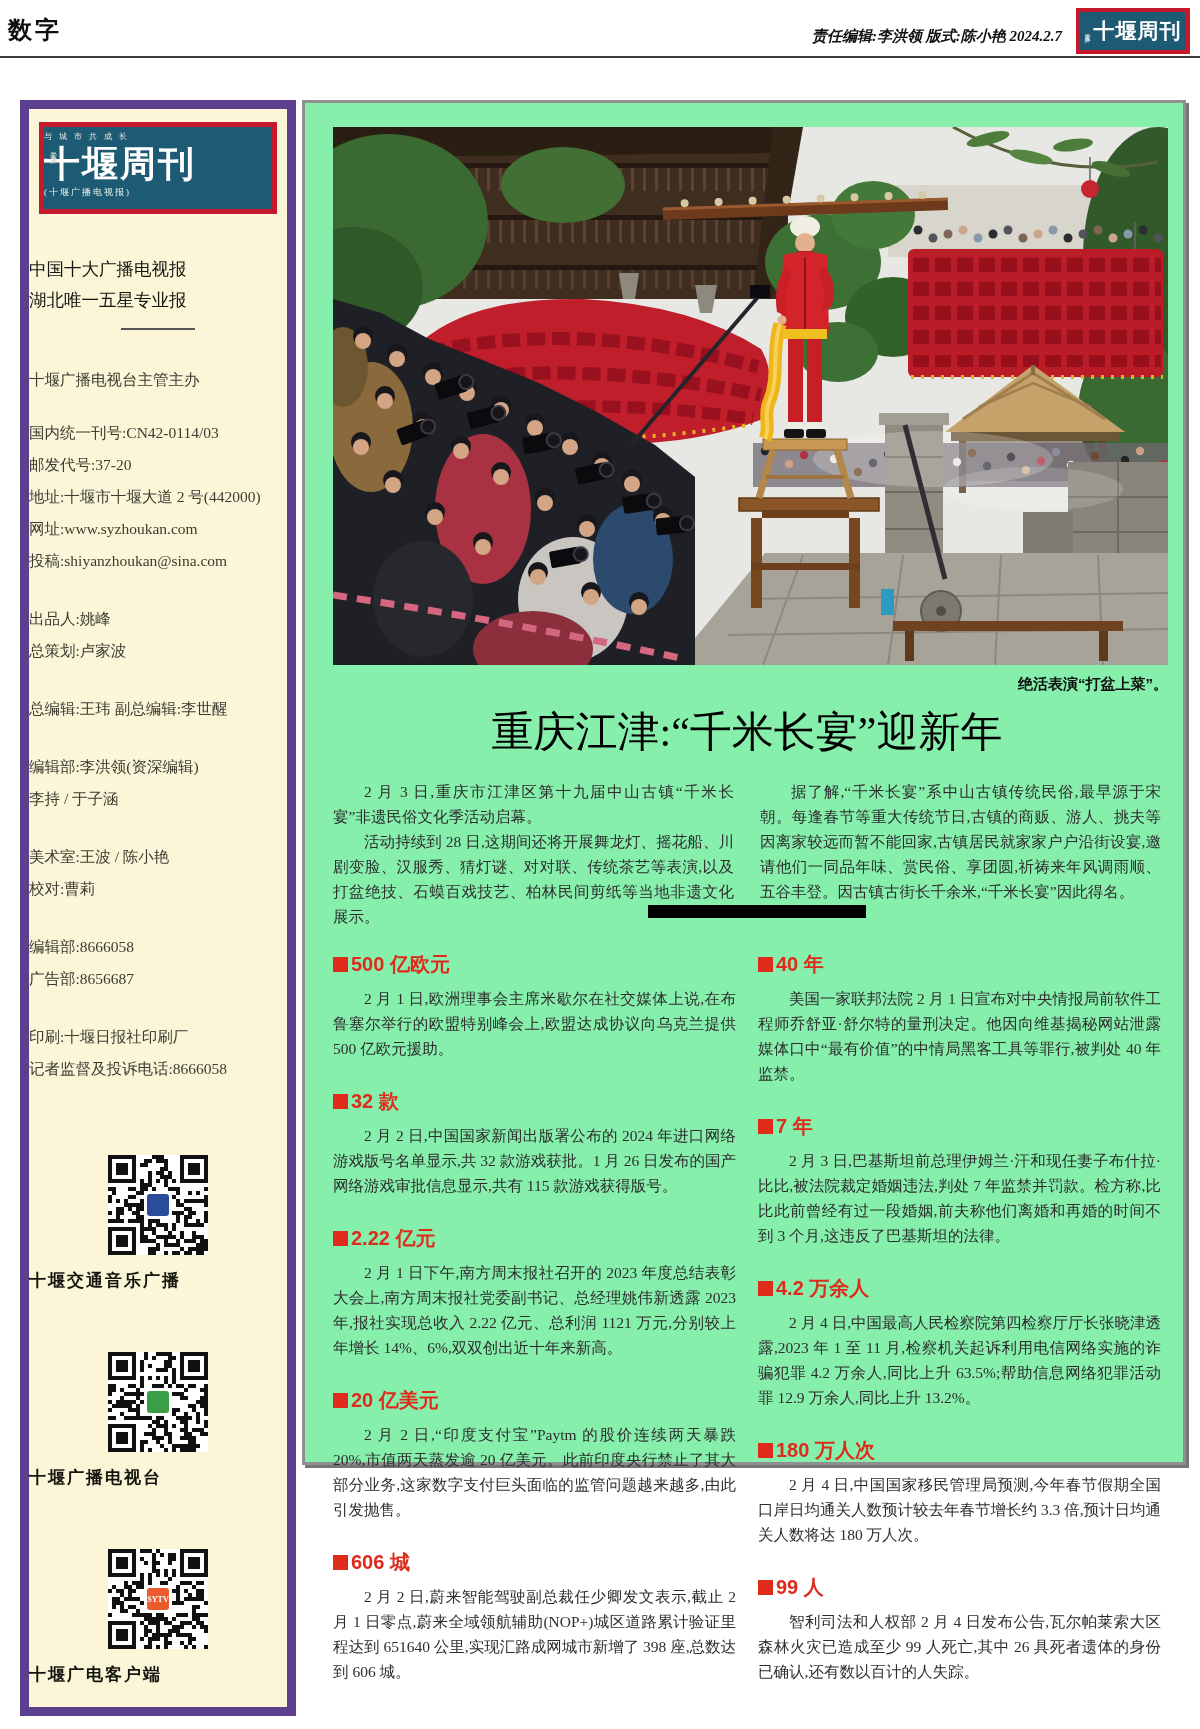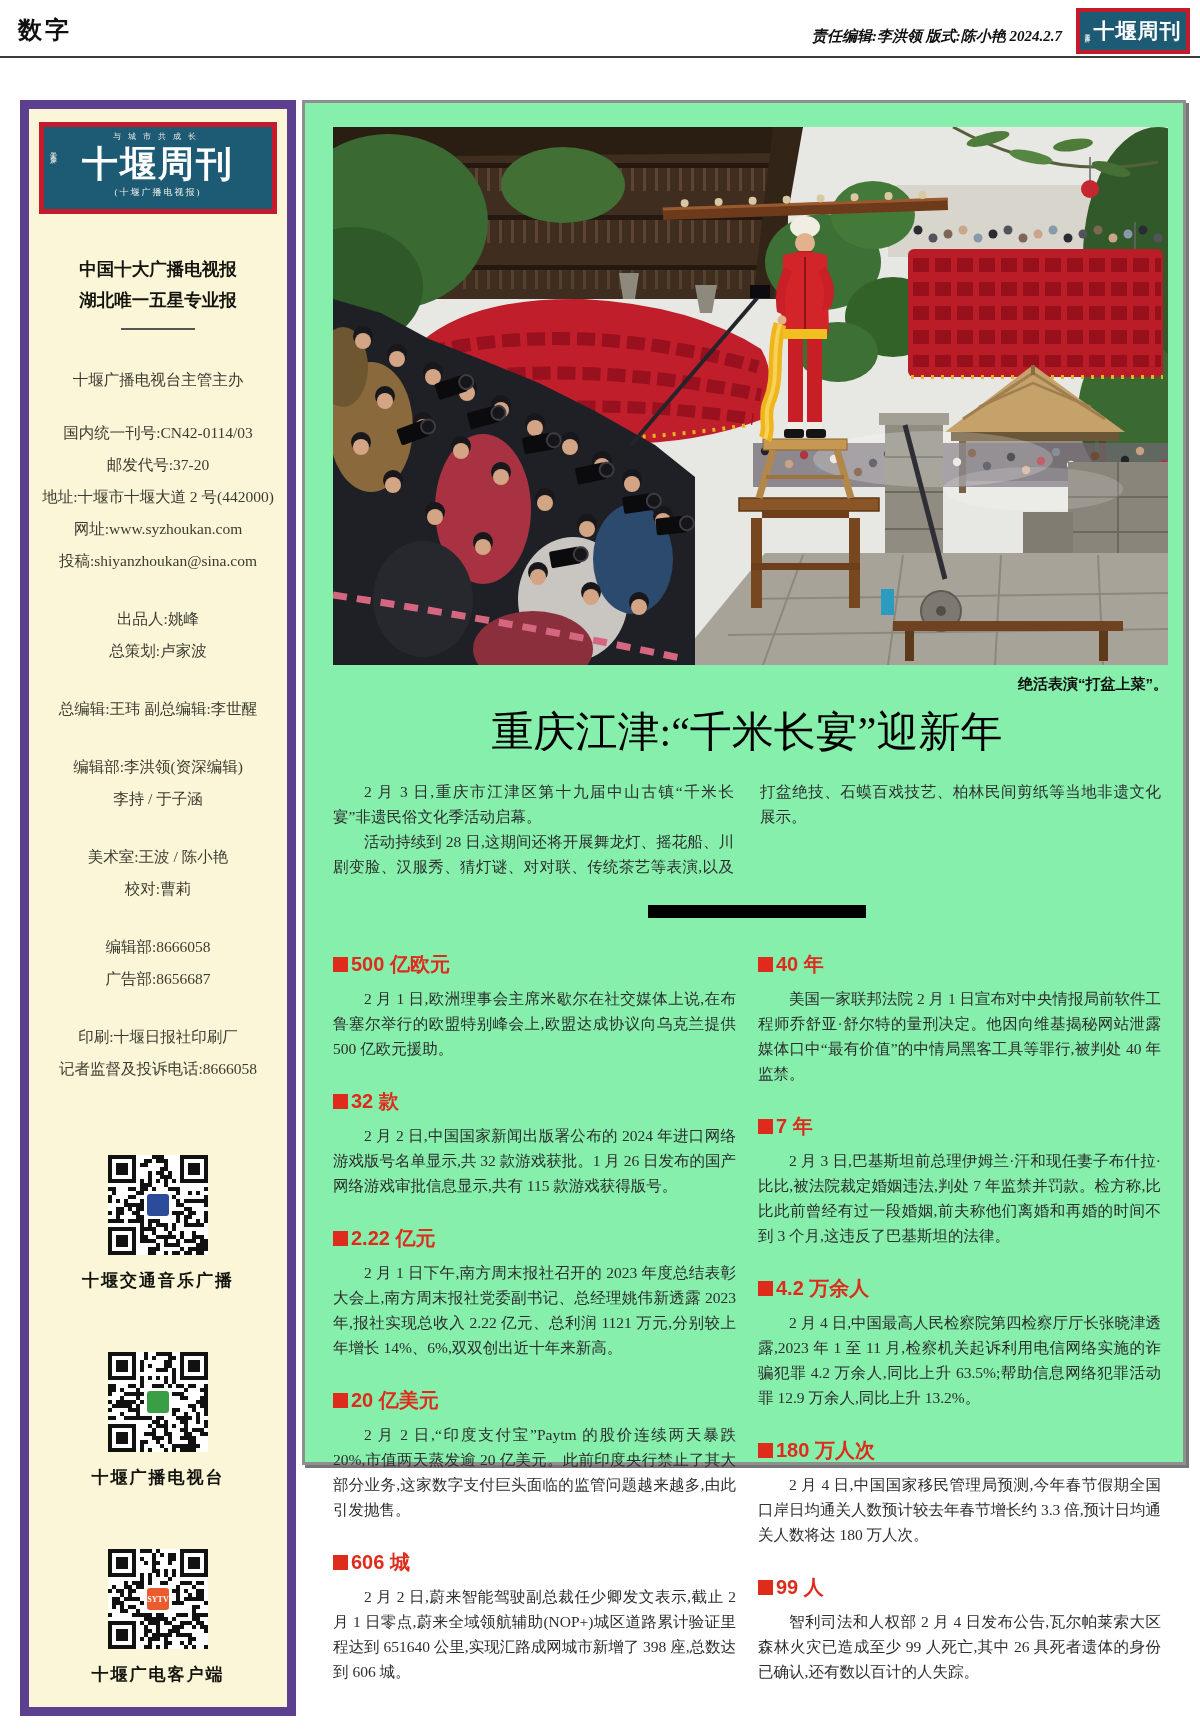--- a/index.html
+++ b/index.html
@@ -3,39 +3,39 @@
 <meta charset="utf-8">
 <style>
 :root{
   --red:#c41a2c; --teal:#1d5a73; --purple:#5d3f90; --cream:#fbf6d8; --brief-red:#de2b1c;
 }
 *{box-sizing:border-box}
 body{margin:0;width:1200px;height:1729px;position:relative;background:#fff;
   font-family:"Liberation Serif",serif;color:#2e2e2e;overflow:hidden}
 
 .header-rule{position:absolute;left:0;top:56px;width:1200px;border-top:2px solid #3b3b3b}
-.section-label{position:absolute;left:18px;top:14px;font-family:"Liberation Sans",sans-serif;
+.section-label{position:absolute;left:8px;top:14px;font-family:"Liberation Sans",sans-serif;
   font-weight:bold;font-size:24px;letter-spacing:3px;color:#0f0f0f}
 .editor-line{position:absolute;right:138px;top:27px;font-weight:bold;font-style:italic;
   font-size:15px;color:#101010;white-space:nowrap}
 .corner-logo{position:absolute;right:10px;top:8px;width:114px;height:46px;background:var(--teal);
   border:4px solid var(--red);display:flex;align-items:center;justify-content:center;gap:3px}
 .corner-logo .side{writing-mode:vertical-rl;font-size:6px;color:#dfe5e2;letter-spacing:1px;line-height:6px}
 .corner-logo .t{color:#fff;font-size:21px;font-weight:bold;letter-spacing:1px}
 
 .sidebar{position:absolute;left:20px;top:100px;width:276px;height:1616px;background:var(--cream);
-  border:9px solid var(--purple);text-align:center;color:#3b3b30}
+  border:9px solid var(--purple);text-align:left;color:#3b3b30}
 .masthead{margin:13px auto 0;width:238px;height:92px;background:var(--teal);
   border:5px solid var(--red);position:relative;color:#fff}
 .m-slogan{font-size:8px;letter-spacing:7px;padding-top:4px;color:#e9e9e2}
 .m-side{position:absolute;left:5px;top:19px;writing-mode:vertical-rl;font-size:7px;
   letter-spacing:2px;color:#d8ddd6;line-height:7px}
 .m-title{font-size:36px;font-weight:bold;letter-spacing:2px;line-height:44px}
 .m-sub{font-size:9px;letter-spacing:2px;color:#f0f0e8}
-.honors{margin-top:40px;font-size:17.5px;font-weight:bold;line-height:31px;color:#14140e}
+.honors{margin-top:40px;font-size:17.5px;font-weight:normal;line-height:31px;color:#14140e}
 .honors-rule{width:74px;border:0;border-top:2px solid #555;margin:12px auto 0}
 .organizer{margin:40px 0 0;font-size:15.5px}
 .sb-block{margin-top:26px}
 .sb-line{margin:0;line-height:32px;font-size:15.5px;white-space:nowrap}
 .qr-area{margin-top:70px}
 .qr-item{margin-bottom:60px}
 .qr-box{position:relative;width:100px;height:100px;margin:0 auto;background:#fff}
 .qr-logo{position:absolute;left:50%;top:50%;transform:translate(-50%,-50%);width:26px;height:26px;
   border-radius:5px;border:2px solid #fff;display:flex;align-items:center;justify-content:center;
   color:#fff;font-family:Liberation Serif, serif;font-weight:bold;font-size:8px;letter-spacing:0}
@@ -1259,20 +1259,21 @@
         <path d="M0,468 Q180,495 352,532" stroke="#d4677f" stroke-width="7" stroke-dasharray="14 10" fill="none"></path>
       </g>
     </svg>
   </div>
 
   <p class="photo-caption">绝活表演“打盆上菜”。</p>
   <h1 class="article-title">重庆江津:“千米长宴”迎新年</h1>
   <div class="article-cols">
       <p>2 月 3 日,重庆市江津区第十九届中山古镇“千米长宴”非遗民俗文化季活动启幕。</p>
       <p>活动持续到 28 日,这期间还将开展舞龙灯、摇花船、川剧变脸、汉服秀、猜灯谜、对对联、传统茶艺等表演,以及打盆绝技、石蟆百戏技艺、柏林民间剪纸等当地非遗文化展示。</p>
+      <p>据了解,“千米长宴”系中山古镇传统民俗,最早源于宋朝。每逢春节等重大传统节日,古镇的商贩、游人、挑夫等因离家较远而暂不能回家,古镇居民就家家户户沿街设宴,邀请他们一同品年味、赏民俗、享团圆,祈祷来年风调雨顺、五谷丰登。因古镇古街长千余米,“千米长宴”因此得名。</p>
     </div>
   <div class="divider-bar"></div>
   <div class="briefs-row">
     <div class="briefs-col" id="briefs-left">
         <section class="brief">
           <h3 class="brief-head">
             <span class="sq"></span>
             <span>500 亿欧元</span>
           </h3>
           <p class="brief-body">2 月 1 日,欧洲理事会主席米歇尔在社交媒体上说,在布鲁塞尔举行的欧盟特别峰会上,欧盟达成协议向乌克兰提供 500 亿欧元援助。</p>

